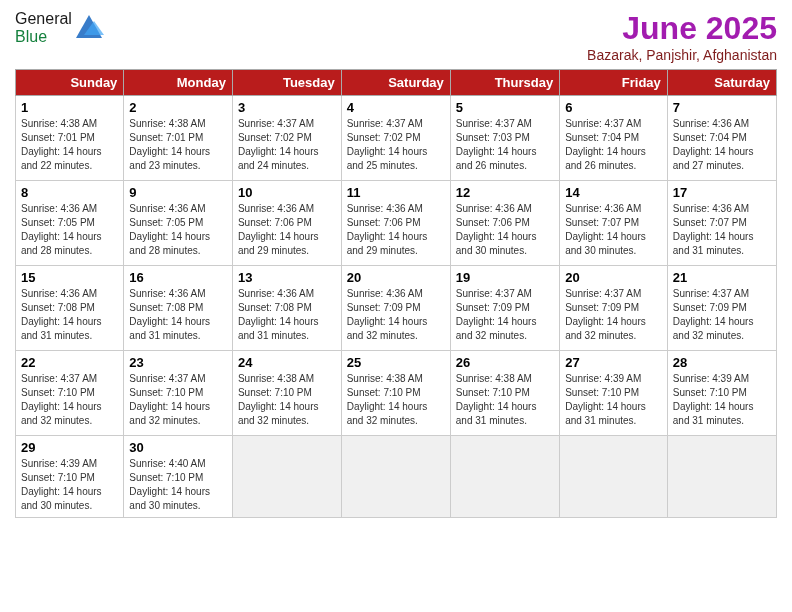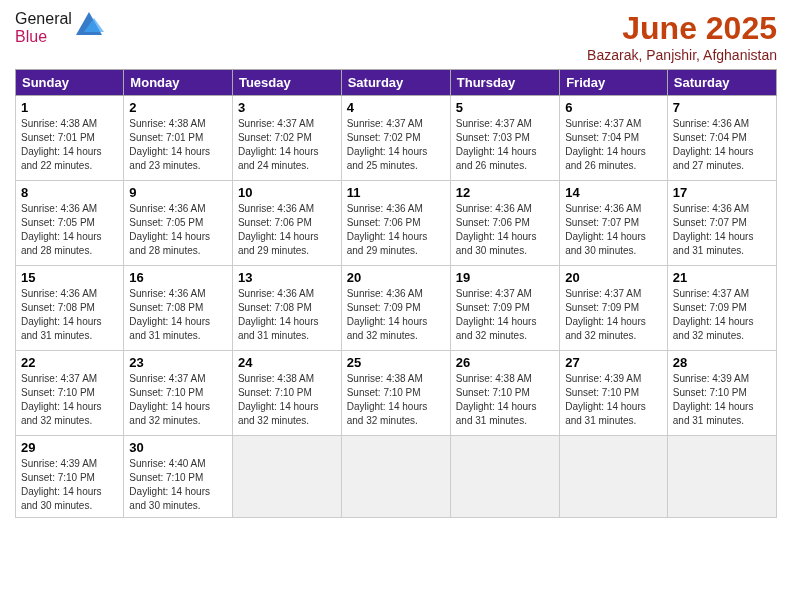--- a/index.html
+++ b/index.html
@@ -1,27 +1,27 @@
 <!DOCTYPE html>
 <html><head>
   <meta charset="utf-8">
   <style>
     * { box-sizing: border-box; margin: 0; padding: 0; }
     body { font-family: Arial, sans-serif; background: #fff; width: 792px; height: 612px; overflow: hidden; }
     .container { width: 792px; padding: 10px 15px; }
     .header-row { display: flex; justify-content: space-between; align-items: flex-start; margin-bottom: 6px; }
-    .logo { display: flex; }
+    .logo { display: flex; align-items: center; }
     .logo-general { color: #1a1a1a; }
-    .logo-blue { color: #be185d; }
+    .logo-blue { color: #15803d; }
     .logo-icon { width: 30px; height: 30px; margin-left: 2px; }
     .title-section { text-align: right; }
-    .month-title { font-size: 32px; font-weight: bold; color: #c2410c; }
+    .month-title { font-size: 32px; font-weight: bold; color: #a21caf; }
     .location { font-size: 14px; color: #7f1d1d; }
     .calendar { width: 100%; border-collapse: collapse; }
-    .calendar th { background-color: #4c1d95; color: #fff; text-align: left; padding: 5px 6px; font-size: 13px; border: 1px solid #aaa; }
+    .calendar th { background-color: #b91c1c; color: #fff; text-align: right; padding: 5px 6px; font-size: 13px; border: 1px solid #aaa; }
     .calendar td { vertical-align: top; padding: 4px 5px; font-size: 10px; color: #333; border: 1px solid #ccc; width: 113px; min-height: 70px; background: #fff; }
     .calendar td.empty { background: #f0f0f0; }
     .day-num { font-size: 13px; font-weight: bold; color: #000; display: block; margin-bottom: 2px; }
     .day-info { line-height: 1.4; }
     tr.week-row td { height: 85px; }
     tr.last-row td { height: 70px; }
   </style>
 </head>
 <body>
 

